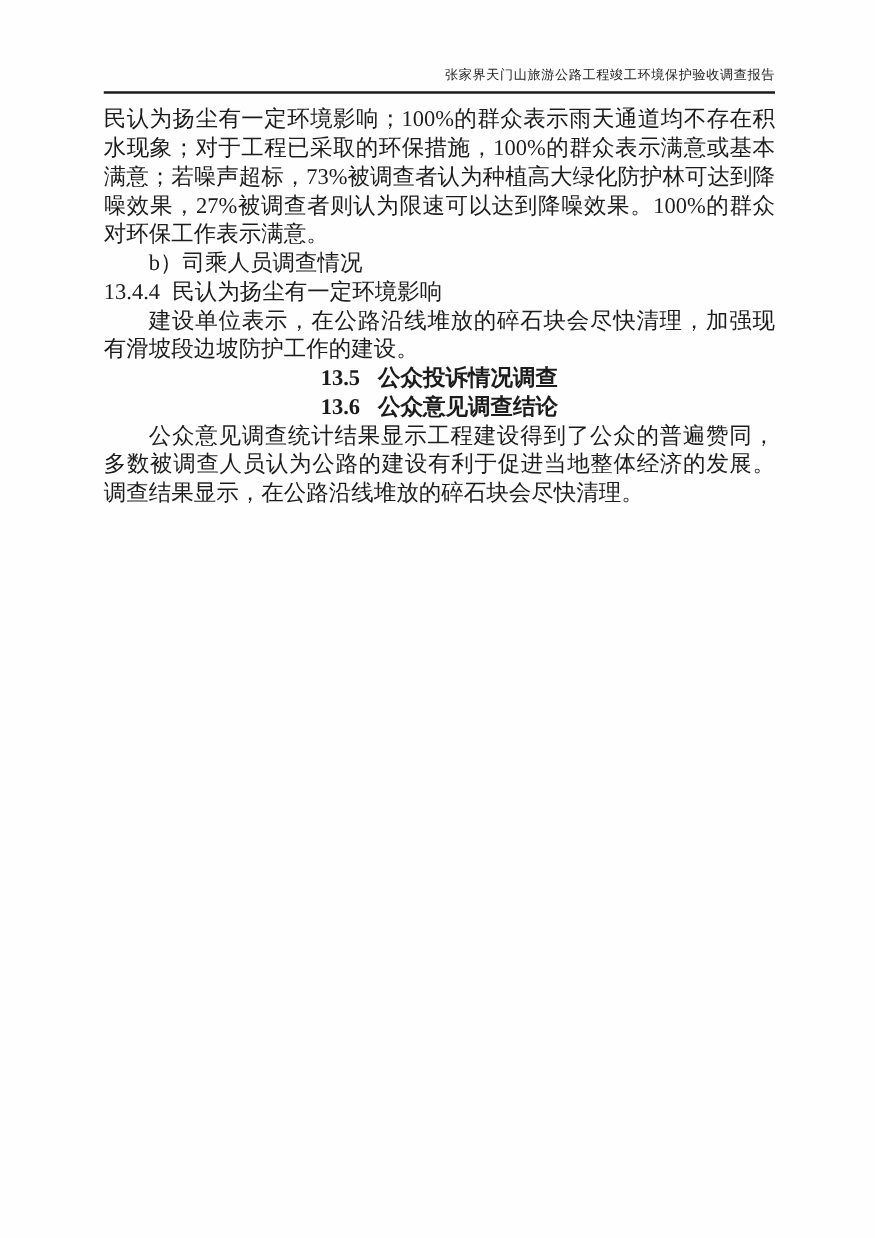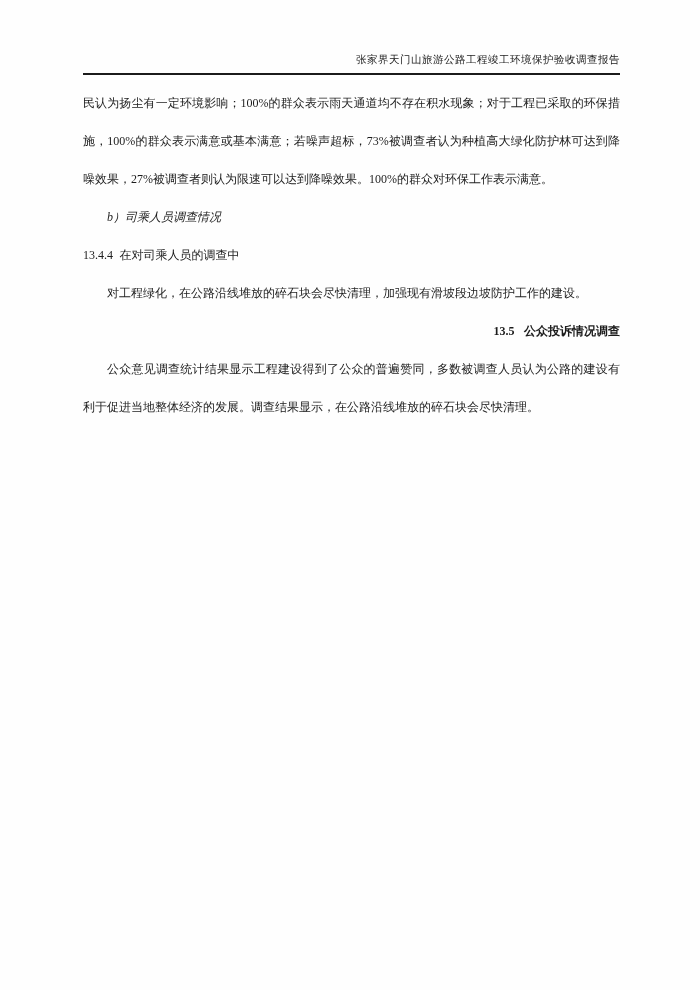--- a/index.html
+++ b/index.html
@@ -40,29 +40,29 @@
     top: 84px;
     left: 83px;
     width: 537px;
     font-size: 14.7px;
     line-height: 28px;
     text-align: justify;
   }
   .content p, .content h2, .content h3 {
     margin: 0;
     padding: 0;
-    font-size: 12px;
-    line-height: 38px;
+    font-size: 18px;
+    line-height: 23px;
   }
   .para { text-indent: 2em; }
   .para-cont { text-indent: 0; }
-  .list-item { text-indent: 2em; text-align: left; font-style: italic; }
+  .list-item { text-indent: 2em; text-align: left; }
   .h3 { font-weight: normal; text-align: left; }
   .h3 .num { margin-right: 0.55em; margin-top: 46px; }
-  .h2 { font-weight: bold; text-align: right; }
+  .h2 { font-weight: bold; text-align: center; }
   .h2 .num { margin-right: 0.8em; }
   .page-footer {
     position: absolute;
     top: 915px;
     left: 0;
     width: 700px;
     text-align: center;
     font-size: 12px;
     color: #2a2a2a;
   }
@@ -76,28 +76,29 @@
 
   <div class="header-rule"></div>
 
   <div class="content">
 
     <p class="para-cont">民认为扬尘有一定环境影响；100%的群众表示雨天通道均不存在积水现象；对于工程已采取的环保措施，100%的群众表示满意或基本满意；若噪声超标，73%被调查者认为种植高大绿化防护林可达到降噪效果，27%被调查者则认为限速可以达到降噪效果。100%的群众对环保工作表示满意。</p>
 
     <p class="list-item">b）司乘人员调查情况</p>
 
 
-    <h3 class="h3"><span class="num">13.4.4</span><span>在对司乘人员的调查中</span></h3>
+    <h3 class="h3"><span class="num">13.4.4</span><span>民认为扬尘有一定环境影响</span></h3>
 
 
 
-    <p class="para">对工程绿化，在公路沿线堆放的碎石块会尽快清理，加强现有滑坡段边坡防护工作的建设。</p>
+    <p class="para">建设单位表示，在公路沿线堆放的碎石块会尽快清理，加强现有滑坡段边坡防护工作的建设。</p>
 
     <h2 class="h2"><span class="num">13.5</span><span>公众投诉情况调查</span></h2>
 
 
+    <h2 class="h2"><span class="num">13.6</span><span>公众意见调查结论</span></h2>
 
     <p class="para">公众意见调查统计结果显示工程建设得到了公众的普遍赞同，多数被调查人员认为公路的建设有利于促进当地整体经济的发展。调查结果显示，在公路沿线堆放的碎石块会尽快清理。</p>
 
   </div>
 
 
 </div>
 
 </body></html>

